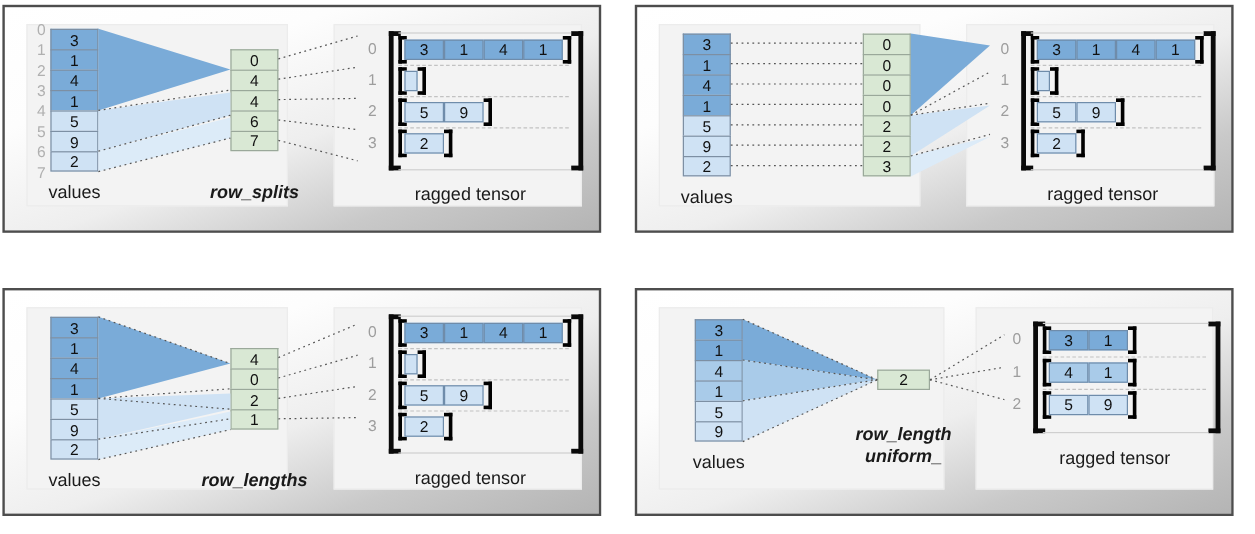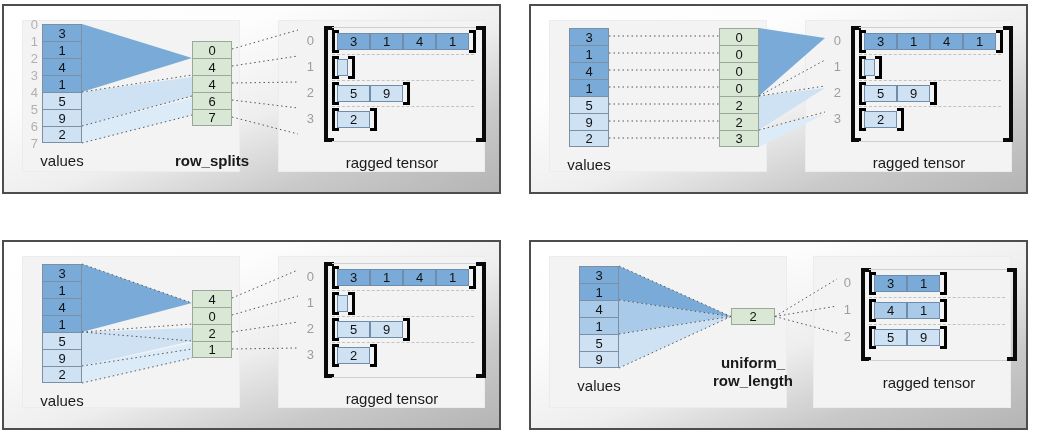--- a/index.html
+++ b/index.html
@@ -16,21 +16,21 @@
         display:flex;align-items:center;justify-content:center;}
   .cell:last-child{border-bottom:1px solid #7d8fa3;}
   .gcell{box-sizing:border-box;border:1px solid #9aa89a;border-bottom:none;background:#d9e8d4;
          text-align:center;font-size:13px;color:#111;
          display:flex;align-items:center;justify-content:center;}
   .gcell:last-child{border-bottom:1px solid #9aa89a;}
 
   .idx{position:absolute;font-size:13px;color:#b0b0b0;text-align:right;width:14px;}
 
   .caption{position:absolute;font-size:15px;color:#1a1a1a;text-align:center;white-space:nowrap;}
-  .caption.bold{font-weight:bold;}
+  .caption.bold{font-weight:bold;font-style:italic;}
 
   .rt{position:absolute;}
   .rt-row{position:absolute;display:flex;align-items:center;}
   .rt-idx{position:absolute;font-size:13px;color:#9d9d9d;text-align:right;width:12px;}
   .rcell{box-sizing:border-box;border:1px solid #6f8caa;font-size:13px;color:#111;
          display:flex;align-items:center;justify-content:center;height:17px;}
 
   .brk{position:absolute;border:3px solid #000;width:7px;box-sizing:border-box;}
   .brk.l{border-right:none;}
   .brk.r{border-left:none;}
@@ -217,20 +217,23 @@
         <div class="cell" style="height: 17px; background: rgb(207, 226, 244);">9</div>
         <div class="cell" style="height: 17px; background: rgb(207, 226, 244);">2</div>
       </div>
       <div class="caption" style="left: 10px; top: 150px; width: 96px;">values</div>
       <div class="vcol" style="left: 188px; top: 48px; width: 40px;">
         <div class="gcell" style="height: 17px;">4</div>
         <div class="gcell" style="height: 17px;">0</div>
         <div class="gcell" style="height: 17px;">2</div>
         <div class="gcell" style="height: 17px;">1</div>
       </div>
+      <div class="caption bold" style="left: 128px; top: 150px; width: 160px; line-height: 18px;">
+        <div>row_lengths</div>
+      </div>
       <div class="rt" style="left: 0px; top: 0px;">
         <div class="obrk l" style="left: 320px; top: 20px; height: 116px;"></div>
         <div class="obrk r" style="left: 472px; top: 20px; height: 116px;"></div>
         <div class="rt-top" style="left: 328px; top: 21px; width: 144px;"></div>
         <div class="rt-bot" style="left: 328px; top: 135px; width: 144px;"></div>
         <div class="rt-idx" style="left: 298px; top: 27px;">0</div>
         <div class="brk l" style="left: 328px; top: 24px; height: 23px;"></div>
         <div class="rt-row" style="left: 333px; top: 27px;">
           <div class="rcell" style="width: 33px; background: rgb(122, 171, 216);">3</div>
           <div class="rcell" style="width: 33px; background: rgb(122, 171, 216);">1</div>
@@ -286,22 +289,22 @@
         <div class="cell" style="height: 17px; background: rgb(169, 203, 233);">4</div>
         <div class="cell" style="height: 17px; background: rgb(169, 203, 233);">1</div>
         <div class="cell" style="height: 17px; background: rgb(207, 226, 244);">5</div>
         <div class="cell" style="height: 17px; background: rgb(207, 226, 244);">9</div>
       </div>
       <div class="caption" style="left: 20px; top: 135px; width: 96px;">values</div>
       <div class="vcol" style="left: 200px; top: 66px; width: 44px;">
         <div class="gcell" style="height: 17px;">2</div>
       </div>
       <div class="caption bold" style="left: 140px; top: 112px; width: 164px; line-height: 18px;">
+        <div>row_length</div>
         <div>uniform_</div>
-        <div>row_length</div>
       </div>
       <div class="rt" style="left: 0px; top: 0px;">
         <div class="obrk l" style="left: 330px; top: 26px; height: 93px;"></div>
         <div class="obrk r" style="left: 476px; top: 26px; height: 93px;"></div>
         <div class="rt-top" style="left: 338px; top: 27px; width: 138px;"></div>
         <div class="rt-bot" style="left: 338px; top: 118px; width: 138px;"></div>
         <div class="rt-idx" style="left: 308px; top: 33px;">0</div>
         <div class="brk l" style="left: 338px; top: 30px; height: 23px;"></div>
         <div class="rt-row" style="left: 343px; top: 33px;">
           <div class="rcell" style="width: 33px; background: rgb(122, 171, 216);">3</div>

